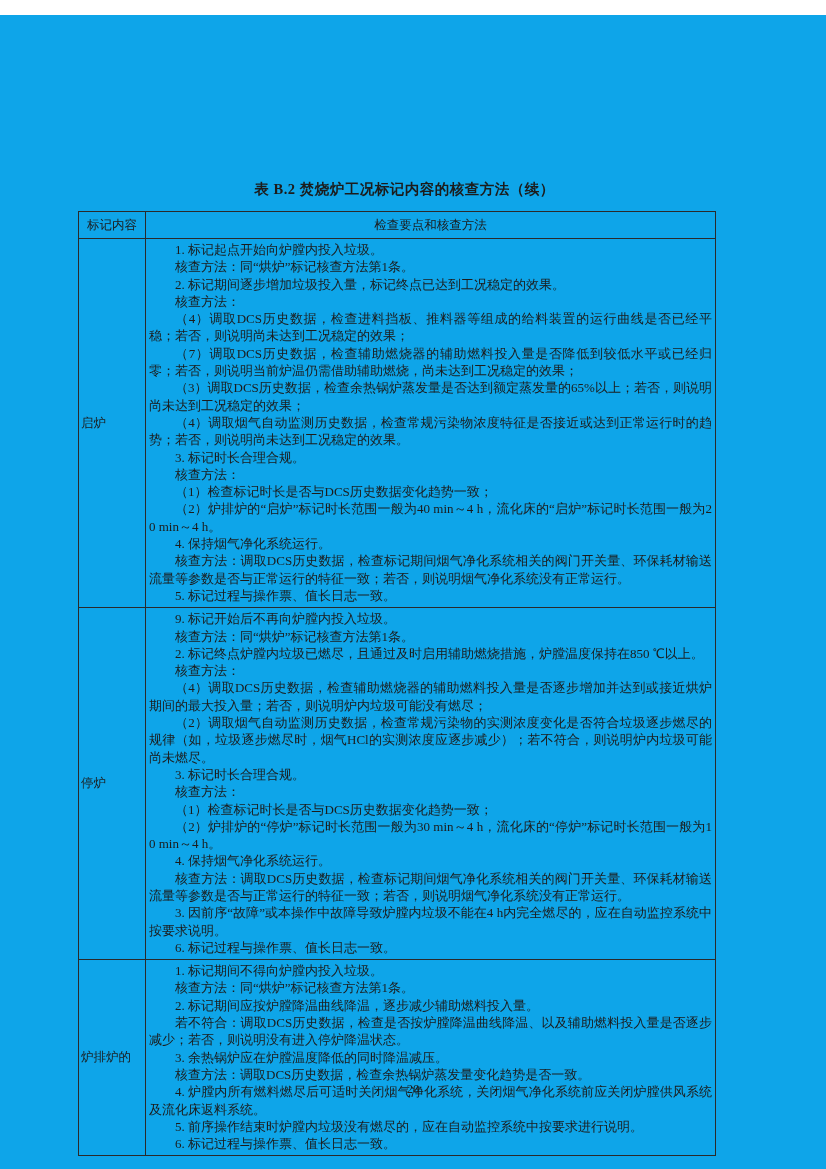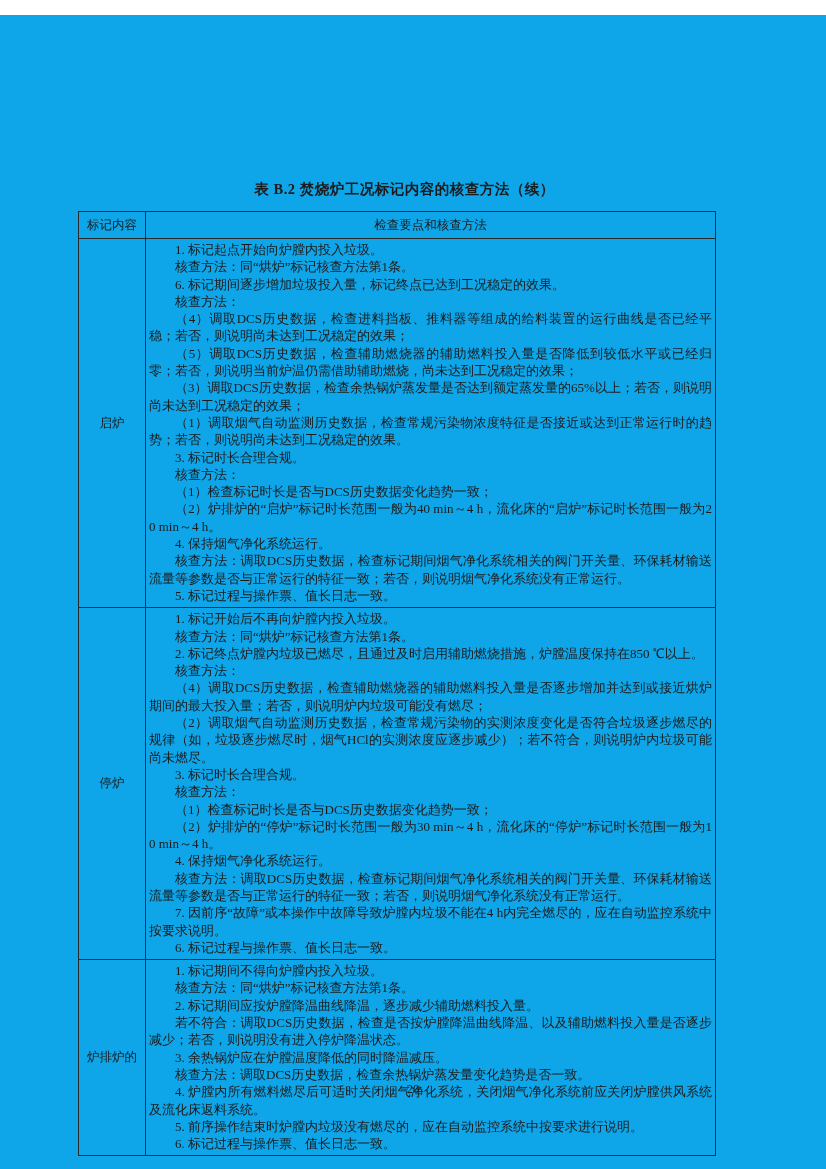--- a/index.html
+++ b/index.html
@@ -43,21 +43,20 @@
   }
   col.label-col { width: 67px; }
   th.header-cell {
     height: 24px;
     font-size: 12.5px;
     text-align: center;
     padding: 1px 2px;
   }
   td.label-cell {
     font-size: 12.5px;
-    text-align: center;
     padding: 0 2px;
   }
   td.content-cell {
     padding: 2px 3px 3px 3px;
   }
   td.content-cell p {
     margin: 0;
     font-size: 13px;
     line-height: 17.3px;
     text-indent: 2em;
@@ -90,51 +89,51 @@
         <th class="header-cell">标记内容</th>
         <th class="header-cell">检查要点和核查方法</th>
       </tr>
     </thead>
     <tbody>
       <tr>
         <td class="label-cell">启炉</td>
         <td class="content-cell">
             <p>1. 标记起点开始向炉膛内投入垃圾。</p>
             <p>核查方法：同“烘炉”标记核查方法第1条。</p>
-            <p>6. 标记期间逐步增加垃圾投入量，标记终点已达到工况稳定的效果。</p>
+            <p>2. 标记期间逐步增加垃圾投入量，标记终点已达到工况稳定的效果。</p>
             <p>核查方法：</p>
             <p>（4）调取DCS历史数据，检查进料挡板、推料器等组成的给料装置的运行曲线是否已经平稳；若否，则说明尚未达到工况稳定的效果；</p>
-            <p>（5）调取DCS历史数据，检查辅助燃烧器的辅助燃料投入量是否降低到较低水平或已经归零；若否，则说明当前炉温仍需借助辅助燃烧，尚未达到工况稳定的效果；</p>
+            <p>（7）调取DCS历史数据，检查辅助燃烧器的辅助燃料投入量是否降低到较低水平或已经归零；若否，则说明当前炉温仍需借助辅助燃烧，尚未达到工况稳定的效果；</p>
             <p>（3）调取DCS历史数据，检查余热锅炉蒸发量是否达到额定蒸发量的65%以上；若否，则说明尚未达到工况稳定的效果；</p>
-            <p>（1）调取烟气自动监测历史数据，检查常规污染物浓度特征是否接近或达到正常运行时的趋势；若否，则说明尚未达到工况稳定的效果。</p>
+            <p>（4）调取烟气自动监测历史数据，检查常规污染物浓度特征是否接近或达到正常运行时的趋势；若否，则说明尚未达到工况稳定的效果。</p>
             <p>3. 标记时长合理合规。</p>
             <p>核查方法：</p>
             <p>（1）检查标记时长是否与DCS历史数据变化趋势一致；</p>
             <p>（2）炉排炉的“启炉”标记时长范围一般为40 min～4 h，流化床的“启炉”标记时长范围一般为20 min～4 h。</p>
             <p>4. 保持烟气净化系统运行。</p>
             <p>核查方法：调取DCS历史数据，检查标记期间烟气净化系统相关的阀门开关量、环保耗材输送流量等参数是否与正常运行的特征一致；若否，则说明烟气净化系统没有正常运行。</p>
             <p>5. 标记过程与操作票、值长日志一致。</p>
           </td>
       </tr>
       <tr>
         <td class="label-cell">停炉</td>
         <td class="content-cell">
-            <p>1. 标记开始后不再向炉膛内投入垃圾。</p>
+            <p>9. 标记开始后不再向炉膛内投入垃圾。</p>
             <p>核查方法：同“烘炉”标记核查方法第1条。</p>
             <p>2. 标记终点炉膛内垃圾已燃尽，且通过及时启用辅助燃烧措施，炉膛温度保持在850 ℃以上。</p>
             <p>核查方法：</p>
             <p>（4）调取DCS历史数据，检查辅助燃烧器的辅助燃料投入量是否逐步增加并达到或接近烘炉期间的最大投入量；若否，则说明炉内垃圾可能没有燃尽；</p>
             <p>（2）调取烟气自动监测历史数据，检查常规污染物的实测浓度变化是否符合垃圾逐步燃尽的规律（如，垃圾逐步燃尽时，烟气HCl的实测浓度应逐步减少）；若不符合，则说明炉内垃圾可能尚未燃尽。</p>
             <p>3. 标记时长合理合规。</p>
             <p>核查方法：</p>
             <p>（1）检查标记时长是否与DCS历史数据变化趋势一致；</p>
             <p>（2）炉排炉的“停炉”标记时长范围一般为30 min～4 h，流化床的“停炉”标记时长范围一般为10 min～4 h。</p>
             <p>4. 保持烟气净化系统运行。</p>
             <p>核查方法：调取DCS历史数据，检查标记期间烟气净化系统相关的阀门开关量、环保耗材输送流量等参数是否与正常运行的特征一致；若否，则说明烟气净化系统没有正常运行。</p>
-            <p>7. 因前序“故障”或本操作中故障导致炉膛内垃圾不能在4 h内完全燃尽的，应在自动监控系统中按要求说明。</p>
+            <p>3. 因前序“故障”或本操作中故障导致炉膛内垃圾不能在4 h内完全燃尽的，应在自动监控系统中按要求说明。</p>
             <p>6. 标记过程与操作票、值长日志一致。</p>
           </td>
       </tr>
       <tr>
         <td class="label-cell">炉排炉的</td>
         <td class="content-cell">
             <p>1. 标记期间不得向炉膛内投入垃圾。</p>
             <p>核查方法：同“烘炉”标记核查方法第1条。</p>
             <p>2. 标记期间应按炉膛降温曲线降温，逐步减少辅助燃料投入量。</p>
             <p>若不符合：调取DCS历史数据，检查是否按炉膛降温曲线降温、以及辅助燃料投入量是否逐步减少；若否，则说明没有进入停炉降温状态。</p>

